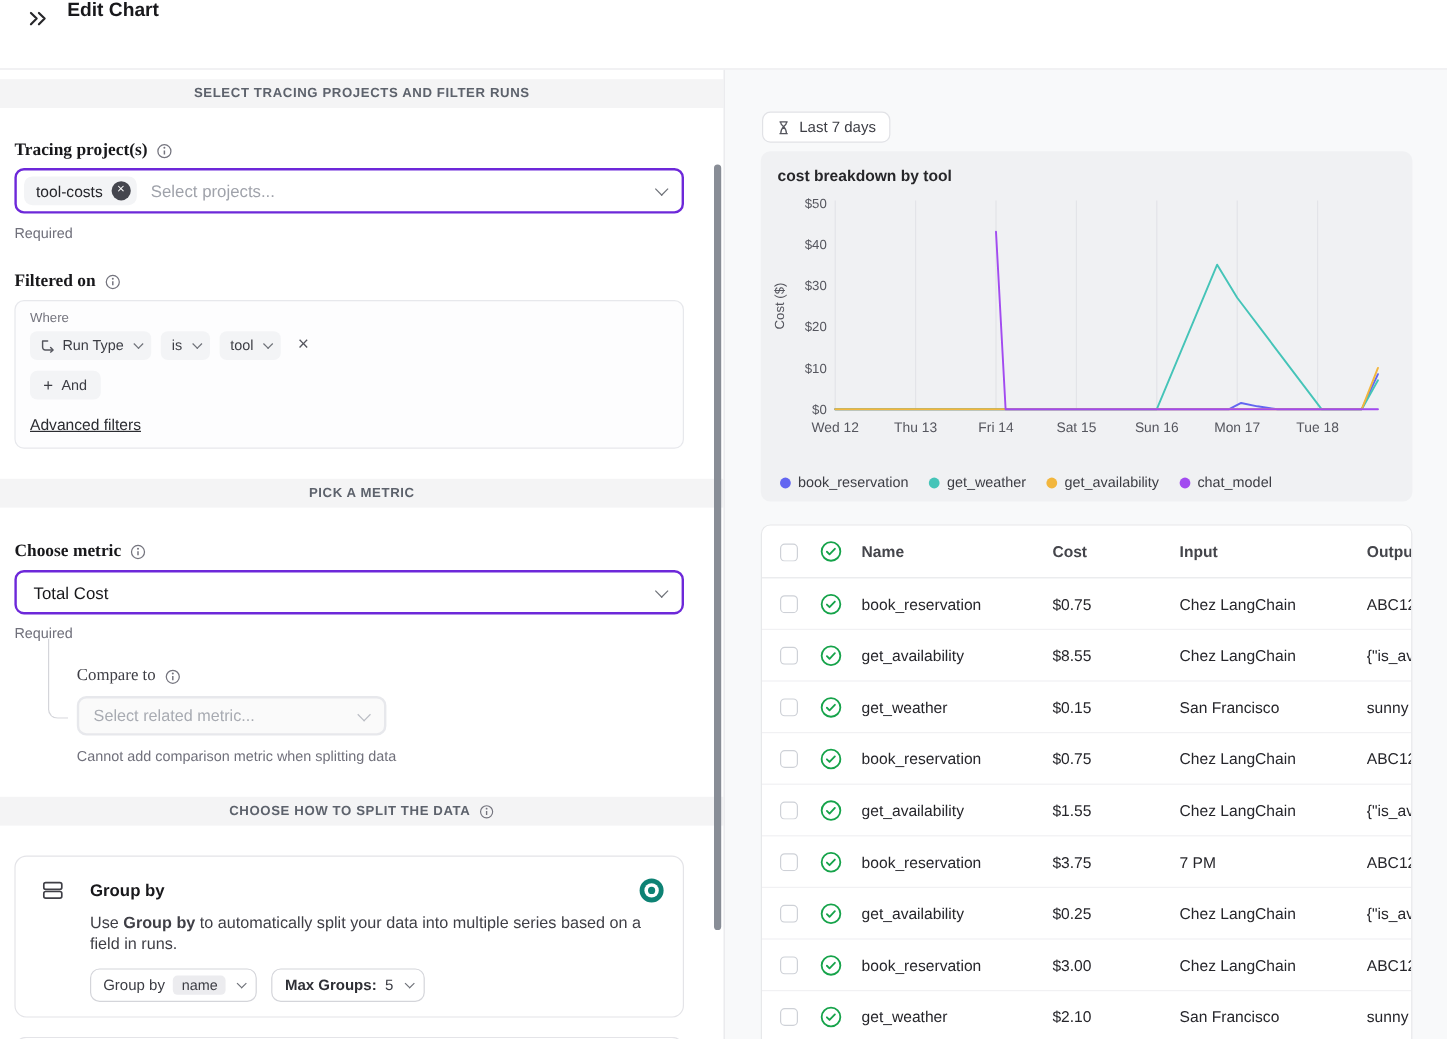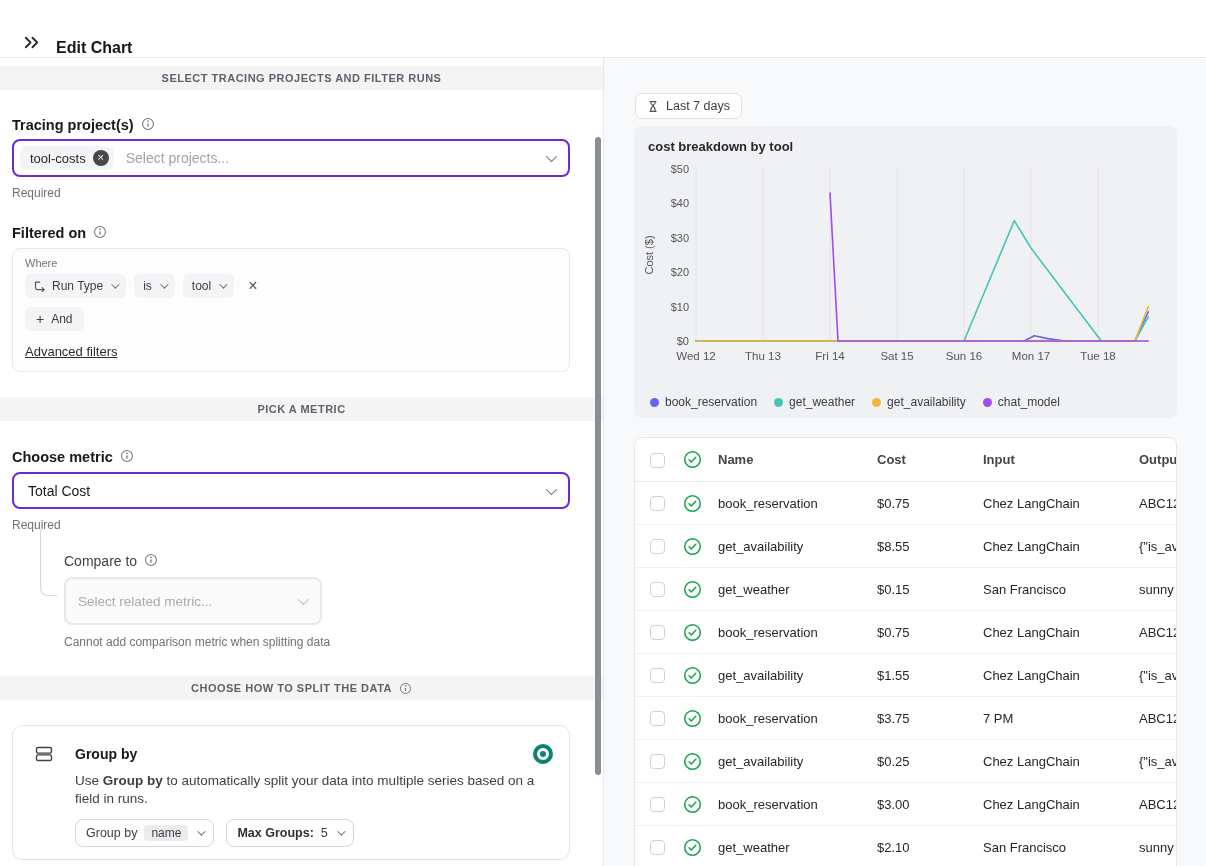--- a/index.html
+++ b/index.html
@@ -1,34 +1,34 @@
 <!DOCTYPE html>
 <html style="--accent: #0e8274;"><head>
 <meta charset="utf-8">
 <style>
   * { box-sizing: border-box; margin: 0; padding: 0; }
   html, body { width: 1206px; height: 866px; overflow: hidden; background: #fff;
     font-family: "Liberation Sans", sans-serif; color: #26262b; }
 
   
   .topbar { position: absolute; left: 0; top: 0; width: 1206px; height: 58px; background: #fff;
-    border-bottom: 1px solid #e8e8ec; display: flex; align-items: flex-end; padding-left: 16px; z-index: 6; }
+    border-bottom: 1px solid #e8e8ec; display: flex; align-items: flex-start; padding-left: 16px; z-index: 6; }
   .collapse-btn { width: 30px; height: 30px; border: none; background: none; display: flex;
     align-items: center; justify-content: center; cursor: pointer; }
   .page-title { margin-left: 10px; font-size: 16px; font-weight: 700; color: #18181b; }
 
   
   .left-panel { position: absolute; left: 0; top: 58px; width: 603px; height: 808px;
     background: #fff; overflow: hidden; }
   .section-bar { background: #f4f4f5; color: #5d626c; font-size: 11px; font-weight: 700;
     letter-spacing: .5px; height: 24px; padding: 0 12px; display: flex; align-items: center; gap: 7px; justify-content: center; }
   .section-bar.first { margin-top: 8px; }
   .pad { padding: 0 33px 0 12px; }
 
-  .label-row { display: flex; align-items: flex-start; gap: 7px; }
+  .label-row { display: flex; align-items: center; gap: 7px; font-family: Liberation Serif, serif; }
   .field-label { font-size: 14.5px; font-weight: 700; color: #18181b; }
   .info { width: 14px; height: 14px; flex: none; }
 
   .select { display: flex; align-items: center; background: #fff; border: 2px solid #6d28d9;
     border-radius: 8px; height: 38px; padding: 0 14px 0 6px; cursor: pointer; }
   .chip { display: inline-flex; align-items: center; gap: 7px; background: #f3f4f6;
     border-radius: 7px; padding: 4px 5px 4px 10px; font-size: 13px; color: #26262b; }
   .chip-x { width: 16px; height: 16px; border-radius: 50%; background: #45464e; color: #fff;
     font-size: 11px; line-height: 15px; text-align: center; cursor: pointer; }
   .placeholder { margin-left: 12px; font-size: 14px; color: #a0a3ab; }
@@ -55,21 +55,21 @@
   .adv-link { display: block; margin-top: 13px; font-size: 13px; color: #2b2c31;
     text-decoration: underline; cursor: pointer; width: fit-content; }
 
   .metric-select { padding-left: 14px; font-size: 14px; color: #18181b; height: 37px; }
 
   .compare-wrap { position: relative; margin-top: 21px; padding-left: 52px; }
   .compare-wrap::before { content: ""; position: absolute; left: 28px; top: -24px; width: 16px;
     height: 66px; border-left: 1px solid #d4d5da; border-bottom: 1px solid #d4d5da;
     border-bottom-left-radius: 8px; }
   .compare-label { font-size: 14px; color: #3f3f46; }
-  .select.disabled { width: 258px; height: 48px; background: #fafafa; border-color: #e7e8ec;
+  .select.disabled { width: 258px; height: 33px; background: #fafafa; border-color: #e7e8ec;
     padding-left: 12px; cursor: default; }
   .select.disabled .placeholder { margin-left: 0; font-size: 13.5px; color: #a8abb2; }
   .select.disabled .chev { border-color: #b9bcc3; }
   .note { margin-top: 10px; font-size: 12px; color: #70707b; }
 
   .gb-card { margin-top: 25px; border: 1px solid #e4e4e8; border-radius: 10px;
     padding: 15px 16px 12px 18px; }
   .gb-head { display: flex; align-items: center; }
   .gb-icon-box { width: 26px; height: 26px; display: flex; align-items: center; justify-content: center; }
   .gb-title { margin-left: 18px; font-size: 14px; font-weight: 700; color: #18181b; }

